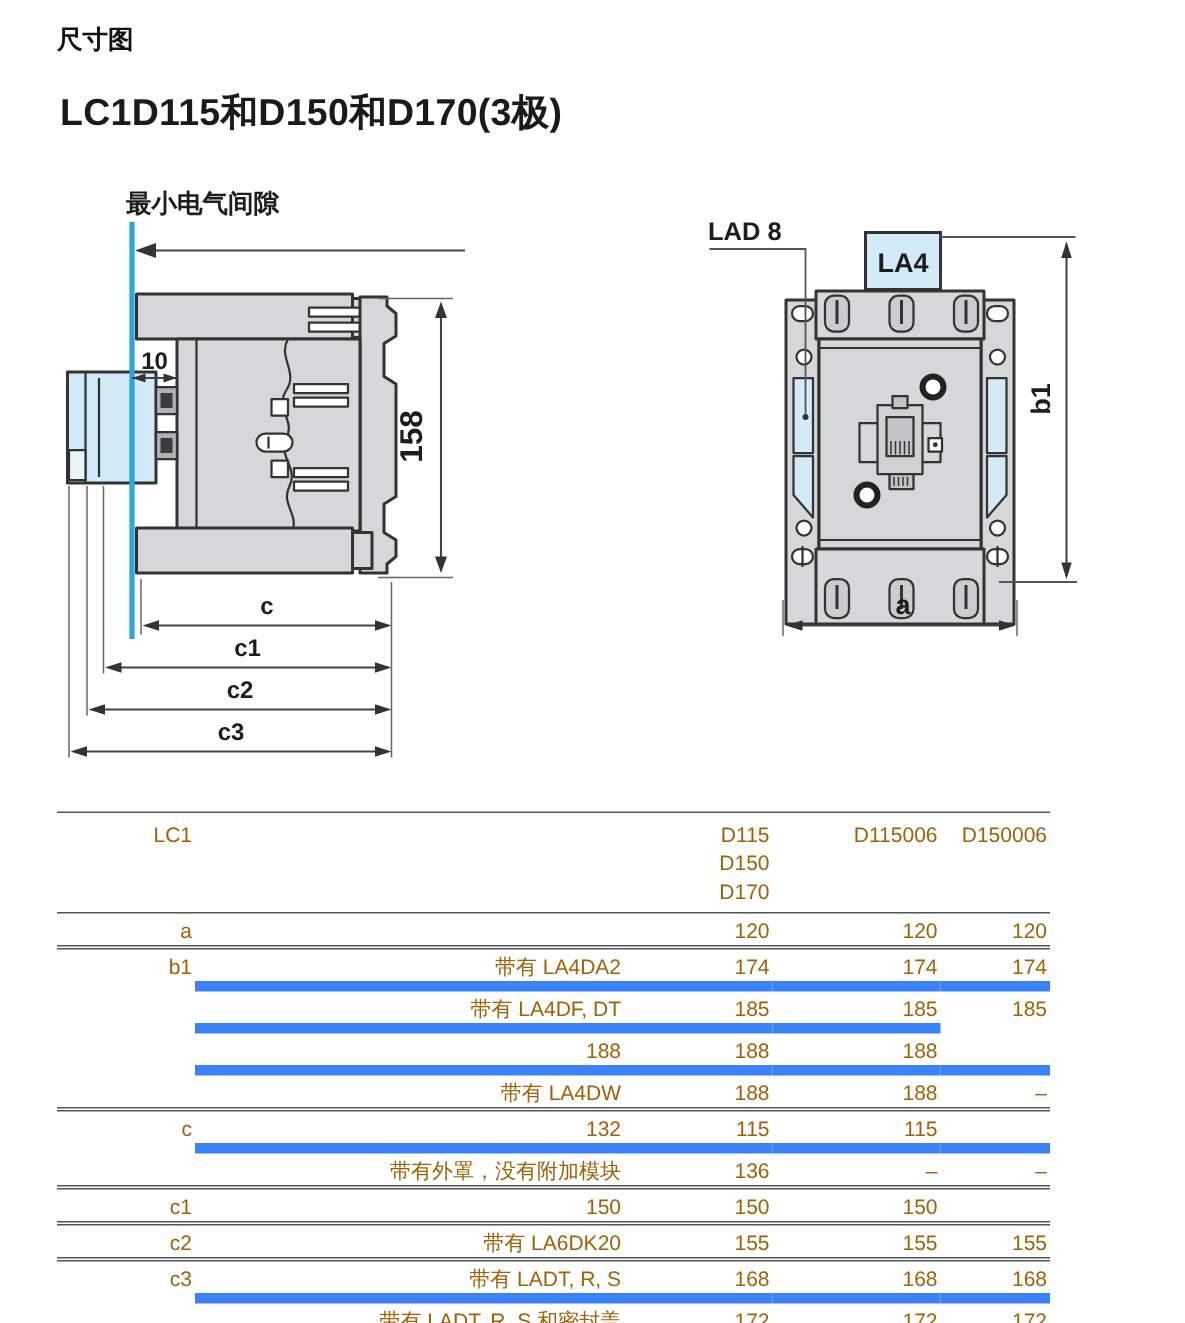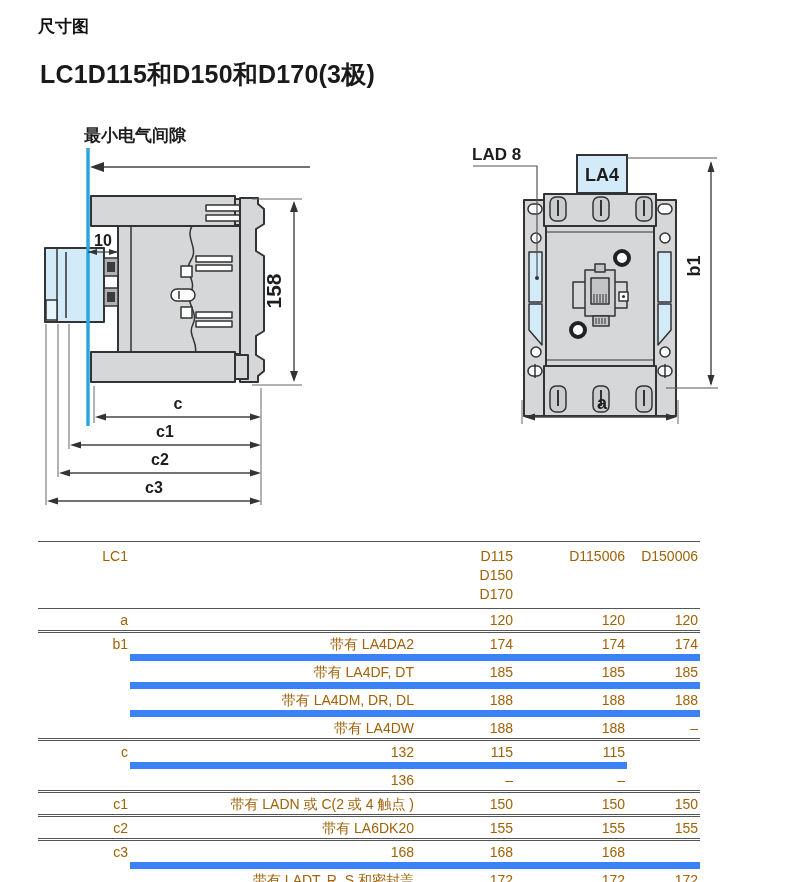--- a/index.html
+++ b/index.html
@@ -258,60 +258,60 @@
     </div>
     <div class="tr sub">
       <div></div>
       <div>带有 LA4DF, DT</div>
       <div>185</div>
       <div>185</div>
       <div>185</div>
     </div>
     <div class="tr sub">
       <div></div>
-      <div>带有 LA4DM, DR, DL</div>
       <div>188</div>
       <div>188</div>
       <div>188</div>
     </div>
     <div class="tr sub">
       <div></div>
       <div>带有 LA4DW</div>
       <div>188</div>
       <div>188</div>
       <div>–</div>
     </div>
     <div class="tr grp">
       <div>c</div>
       <div>132</div>
       <div>115</div>
       <div>115</div>
     </div>
     <div class="tr sub">
       <div></div>
+      <div>带有外罩，没有附加模块</div>
       <div>136</div>
       <div>–</div>
       <div>–</div>
     </div>
     <div class="tr grp">
       <div>c1</div>
-      <div>带有 LADN 或 C(2 或 4 触点 )</div>
       <div>150</div>
       <div>150</div>
       <div>150</div>
     </div>
     <div class="tr grp">
       <div>c2</div>
       <div>带有 LA6DK20</div>
       <div>155</div>
       <div>155</div>
       <div>155</div>
     </div>
     <div class="tr grp">
       <div>c3</div>
+      <div>带有 LADT, R, S</div>
       <div>168</div>
       <div>168</div>
       <div>168</div>
     </div>
     <div class="tr sub">
       <div></div>
       <div>带有 LADT, R, S 和密封盖</div>
       <div>172</div>
       <div>172</div>
       <div>172</div>

